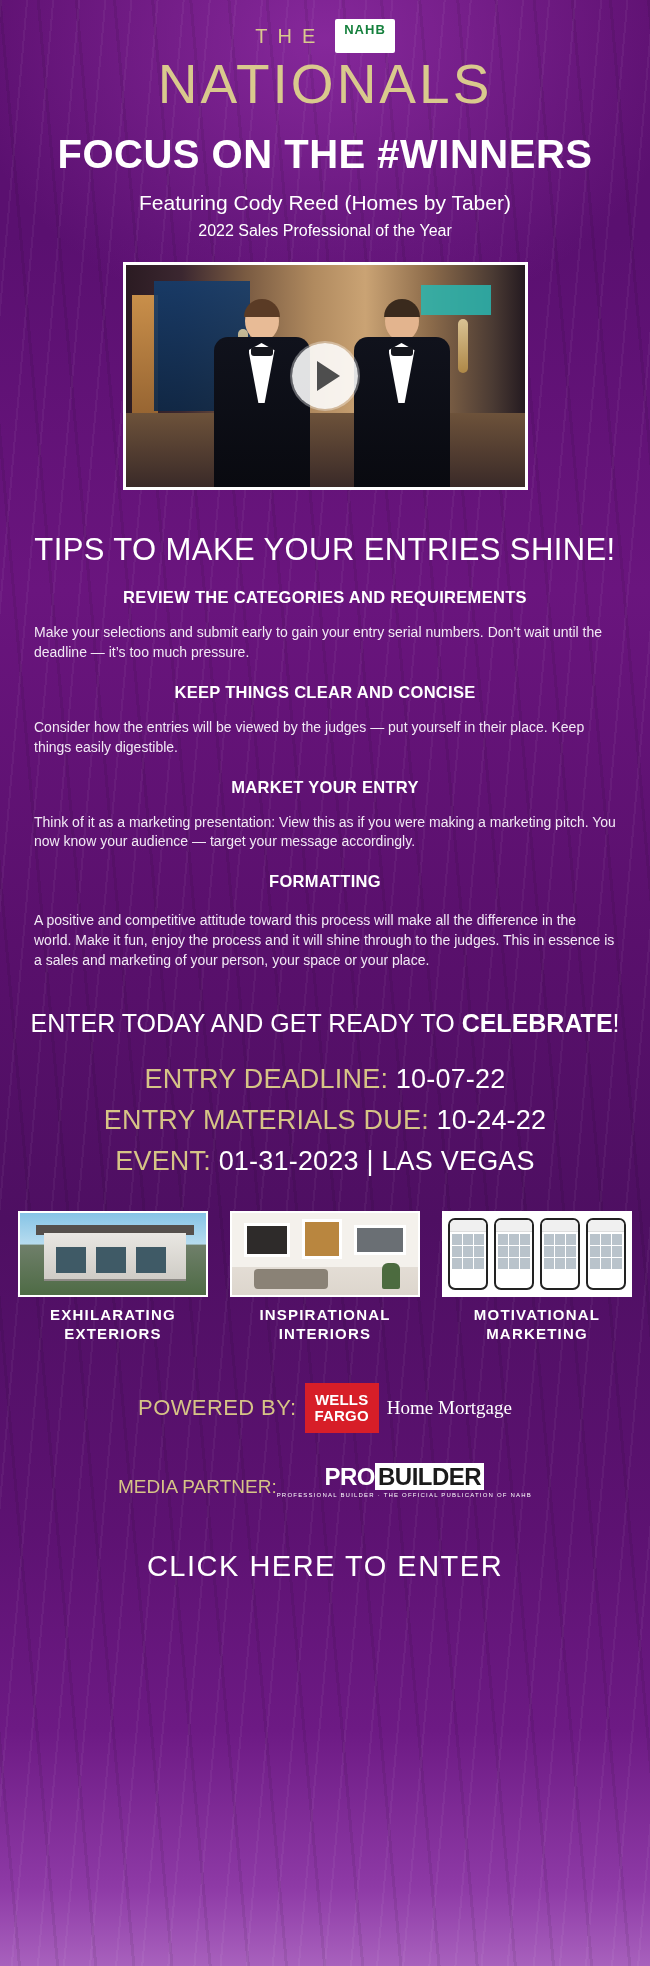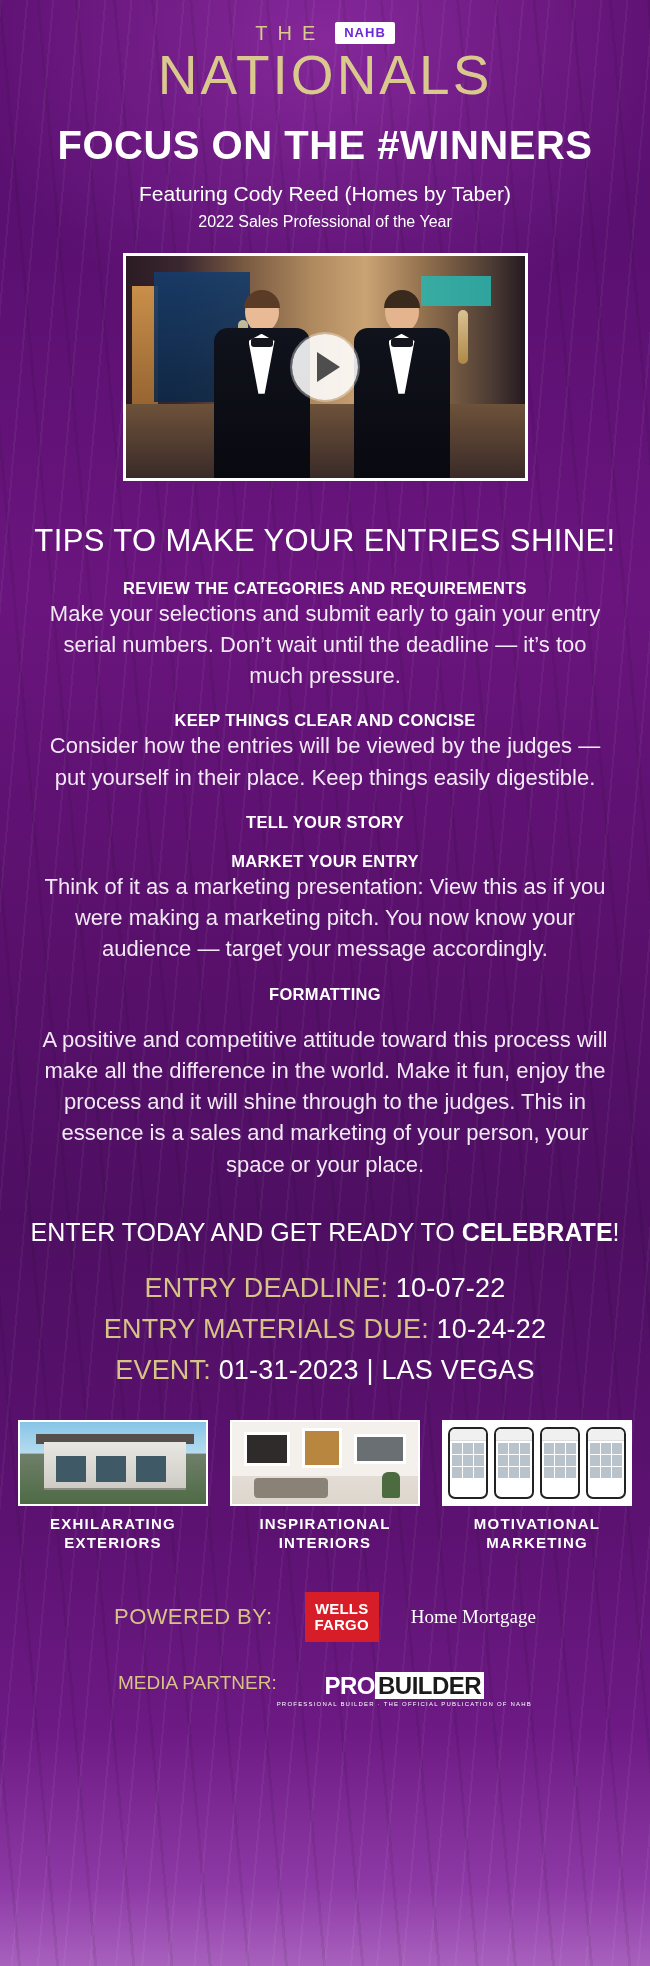--- a/index.html
+++ b/index.html
@@ -39,22 +39,22 @@
   .content { position: relative; z-index: 3; padding: 0 18px; }
 
   
   .logo-wrap { text-align: center; padding-top: 22px; }
   .logo-the {
     color: #d9c98d; letter-spacing: 10px; font-size: 20px;
     font-family: "Liberation Sans", sans-serif; font-weight: 400; text-align: center;
   }
   .nahb-badge {
     display: inline-block; vertical-align: middle; margin-left: 10px;
-    background: #fff; color: #6d28d9; font-weight: 700; font-size: 13px;
-    letter-spacing: 1px; padding: 3px 9px 4px 9px; border-radius: 2px;
+    background: #fff; color: #15803d; font-weight: 700; font-size: 13px;
+    letter-spacing: 1px; padding: 3px 9px 16px 9px; border-radius: 2px;
     position: relative; top: -3px;
   }
   .logo-nationals {
     margin-top: -4px;
     color: #d9c98d; font-size: 55px; letter-spacing: 3px; font-weight: 400;
     font-family: "Liberation Sans", sans-serif;
     position: relative;
   }
 
   
@@ -154,22 +154,22 @@
     text-align:center; color:#ffffff; font-size: 31px; font-weight: 400;
     margin-top: 42px; letter-spacing: .4px;
   }
   .tip { margin-top: 20px; }
   .tip:first-of-type { margin-top: 22px; }
   .tip-h {
     text-align:center; color:#ffffff; font-size: 16.5px; font-weight: 700;
     letter-spacing: .3px;
   }
   .tip-b {
-    text-align:center; color:#f2e9f5; font-size: 22px; font-weight: 400;
-    line-height: 1.42; margin-top: 0; padding: 0 16px;
+    text-align:left; color:#f2e9f5; font-size: 14px; font-weight: 400;
+    line-height: 1.42; margin-top: 16px; padding: 0 16px;
   }
 
   
   .enter-today {
     text-align:center; color:#ffffff; font-size: 25px; font-weight: 400;
     margin-top: 38px;
   }
   .enter-today b { font-weight: 700; }
 
   
@@ -220,30 +220,30 @@
   .phone .top { height:12px; background:#f0f0f0; border-bottom:1px solid #ddd;}
   .phone .grid { display:grid; grid-template-columns:1fr 1fr 1fr; gap:1px; padding:2px;}
   .phone .grid i { display:block; height:11px; background:#b9c3cb;}
   .card-t1 {
     margin-top: 9px; color:#ffffff; font-weight:700; font-size: 15px;
     letter-spacing: 1.2px; line-height: 1.25;
   }
 
   
   .powered {
-    margin-top: 40px; display:flex; align-items:center; justify-content:center; gap: 32px;
+    margin-top: 40px; display:flex; align-items:center; justify-content:center; gap: 8px;
   }
   .powered-lbl { color:#d6c486; font-size: 22px; letter-spacing:.4px; }
   .wf-logo {
     background:#d71e28; color:#ffffff; font-weight:700; font-size: 15px;
     line-height: 1.05; padding: 9px 10px; text-align:center; letter-spacing:.2px;
   }
   .hm-text { color:#ffffff; font-size: 19px; font-family:"Liberation Serif", serif; }
   .media {
-    margin-top: 30px; display:flex; align-items:flex-start; justify-content:center; gap: 0;
+    margin-top: 30px; display:flex; align-items:flex-end; justify-content:center; gap: 0;
   }
   .media-lbl { color:#d6c486; font-size: 19px; }
   .pb-logo { text-align:center; }
   .pb-top { color:#ffffff; font-size: 24px; font-weight: 700; letter-spacing:-.5px; }
   .pb-top .builder { background:#ffffff; color:#1b1b1b; padding: 0 3px; }
   .pb-sub { color:#ffffff; font-size: 6px; letter-spacing: 1.2px; margin-top:1px; }
 
   
   .cta {
     margin-top: 52px; text-align:center; color:#ffffff; font-size: 29px;
@@ -307,21 +307,20 @@
 
     <div class="tip">
       <div class="tip-h">REVIEW THE CATEGORIES AND REQUIREMENTS</div>
       <div class="tip-b">Make your selections and submit early to gain your entry serial numbers. Don’t wait until the deadline — it’s too much pressure.</div>
     </div>
     <div class="tip">
       <div class="tip-h">KEEP THINGS CLEAR AND CONCISE</div>
       <div class="tip-b">Consider how the entries will be viewed by the judges — put yourself in their place. Keep things easily digestible.</div>
     </div>
     <div class="tip">
-      <div class="tip-h">TELL YOUR STORY</div>
     </div>
     <div class="tip">
       <div class="tip-h">MARKET YOUR ENTRY</div>
       <div class="tip-b">Think of it as a marketing presentation: View this as if you were making a marketing pitch. You now know your audience — target your message accordingly.</div>
     </div>
     <div class="tip">
       <div class="tip-h">FORMATTING</div>
     </div>
     <div class="tip">
       <div class="tip-b">A positive and competitive attitude toward this process will make all the difference in the world. Make it fun, enjoy the process and it will shine through to the judges. This in essence is a sales and marketing of your person, your space or your place.</div>
@@ -449,15 +448,16 @@
     </div>
 
     <div class="media">
       <span class="media-lbl">MEDIA PARTNER:</span>
       <span class="pb-logo">
         <span class="pb-top"><span>PRO</span><span class="builder">BUILDER</span></span>
         <div class="pb-sub">PROFESSIONAL BUILDER · THE OFFICIAL PUBLICATION OF NAHB</div>
       </span>
     </div>
 
+    <div class="cta">CLICK HERE TO ENTER</div>
 
   </div>
 </div>
 
 </body></html>

